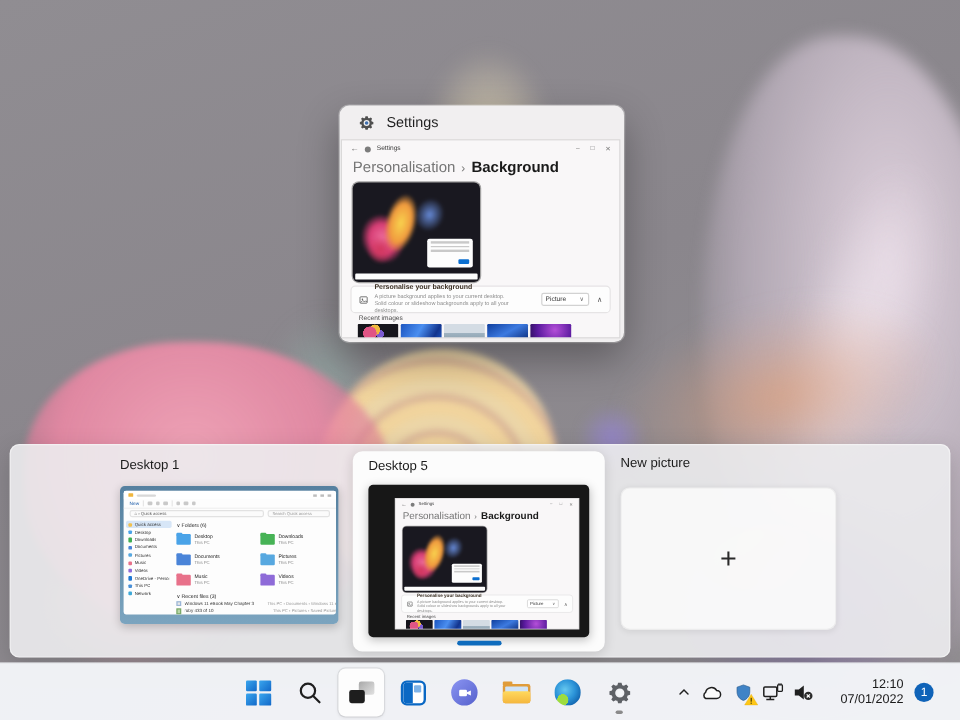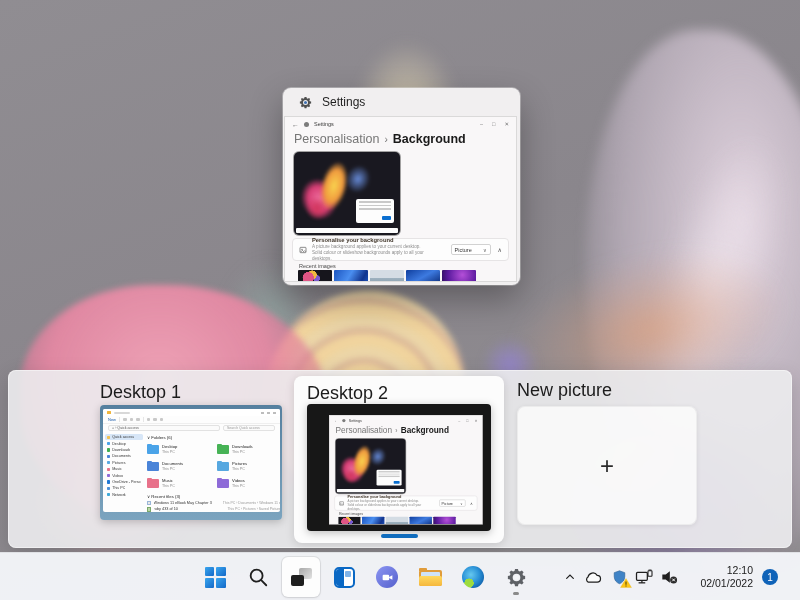--- a/index.html
+++ b/index.html
@@ -93,21 +93,21 @@
               radial-gradient(circle at 55% 60%, #7a5ad0 0 16%, transparent 17%), #16151c; }
   .th-silk1 { background:linear-gradient(120deg,#1c55c0,#4a8ef0 45%,#12348e 80%,#1c55c0); }
   .th-beach { background:linear-gradient(180deg,#d4dce4 0 55%, #9fb2c0 56%, #8aa0ae); }
   .th-silk2 { background:linear-gradient(150deg,#0f3e9e,#3d7ae0 50%,#0a2a78); }
   .th-purple{ background:radial-gradient(circle at 60% 35%, #b44fd8, #5a1a9e 65%, #2e0f5e); }
 
   
   .tv-panel { position:absolute; left:8px; right:8px; top:370px; height:178px; z-index:2;
               background:rgba(236,236,238,.9); border-radius:8px;
               box-shadow:0 0 0 1px rgba(255,255,255,.45) inset, 0 6px 20px rgba(0,0,0,.15); }
-  .desk-label { position:absolute; font-size:18px; color:#1c1c1c; }
+  .desk-label { position:absolute; font-size:11px; color:#1c1c1c; }
   .d1-label { left:100px; top:382px; z-index:3; }
   .d2-card { position:absolute; left:294px; top:376px; width:210px; height:167px; background:#fcfcfc;
              border-radius:8px; z-index:2; box-shadow:0 2px 10px rgba(0,0,0,.13); }
   .d2-label { left:307px; top:383px; z-index:3; }
   .nd-label { left:517px; top:380px; z-index:3; }
   .d1-thumb { position:absolute; left:100px; top:405px; width:182px; height:115px; z-index:3;
               border-radius:4px; overflow:hidden; background:linear-gradient(180deg,#55809f,#7ba4bf);
               box-shadow:0 2px 8px rgba(0,0,0,.22); }
   .d2-thumb { position:absolute; left:307px; top:404px; width:184px; height:127px; z-index:3;
               border-radius:4px; overflow:hidden; background:#171717; box-shadow:0 2px 8px rgba(0,0,0,.25); }
@@ -295,21 +295,21 @@
         <i class="th-silk2"></i>
         <i class="th-purple"></i>
       </div>
     </div>
   </div>
 
   <div class="tv-panel"></div>
 
   <div class="desk-label d1-label">Desktop 1</div>
   <div class="d2-card"></div>
-  <div class="desk-label d2-label">Desktop 2</div>
+  <div class="desk-label d2-label">Desktop 5</div>
   <div class="desk-label nd-label">New picture</div>
 
   <div class="d1-thumb">
     <div class="ex">
       <div class="ex-titlebar">
         <i class="ex-tb-folder"></i>
         <i class="ex-tb-bar"></i>
         <span class="ex-tb-btns">
             <i></i>
             <i></i>
@@ -584,18 +584,18 @@
     <div class="tray-ic" style="left:659px;">
       <svg width="20" height="20" viewBox="0 0 24 24">
         <path d="M4 9v6h4l5 4V5L8 9z" fill="#1f1f1f"></path>
         <circle cx="17.5" cy="15.5" r="4.2" fill="#2b2b2b"></circle>
         <path d="M15.9 13.9l3.2 3.2M19.1 13.9l-3.2 3.2" stroke="#fff" stroke-width="1.2"></path>
       </svg>
     </div>
 
     <div class="tb-clock">
       <div>12:10</div>
-      <div>02/01/2022</div>
+      <div>07/01/2022</div>
     </div>
     <div class="tb-badge">1</div>
   </div>
 
 </div>
 
 </body></html>

